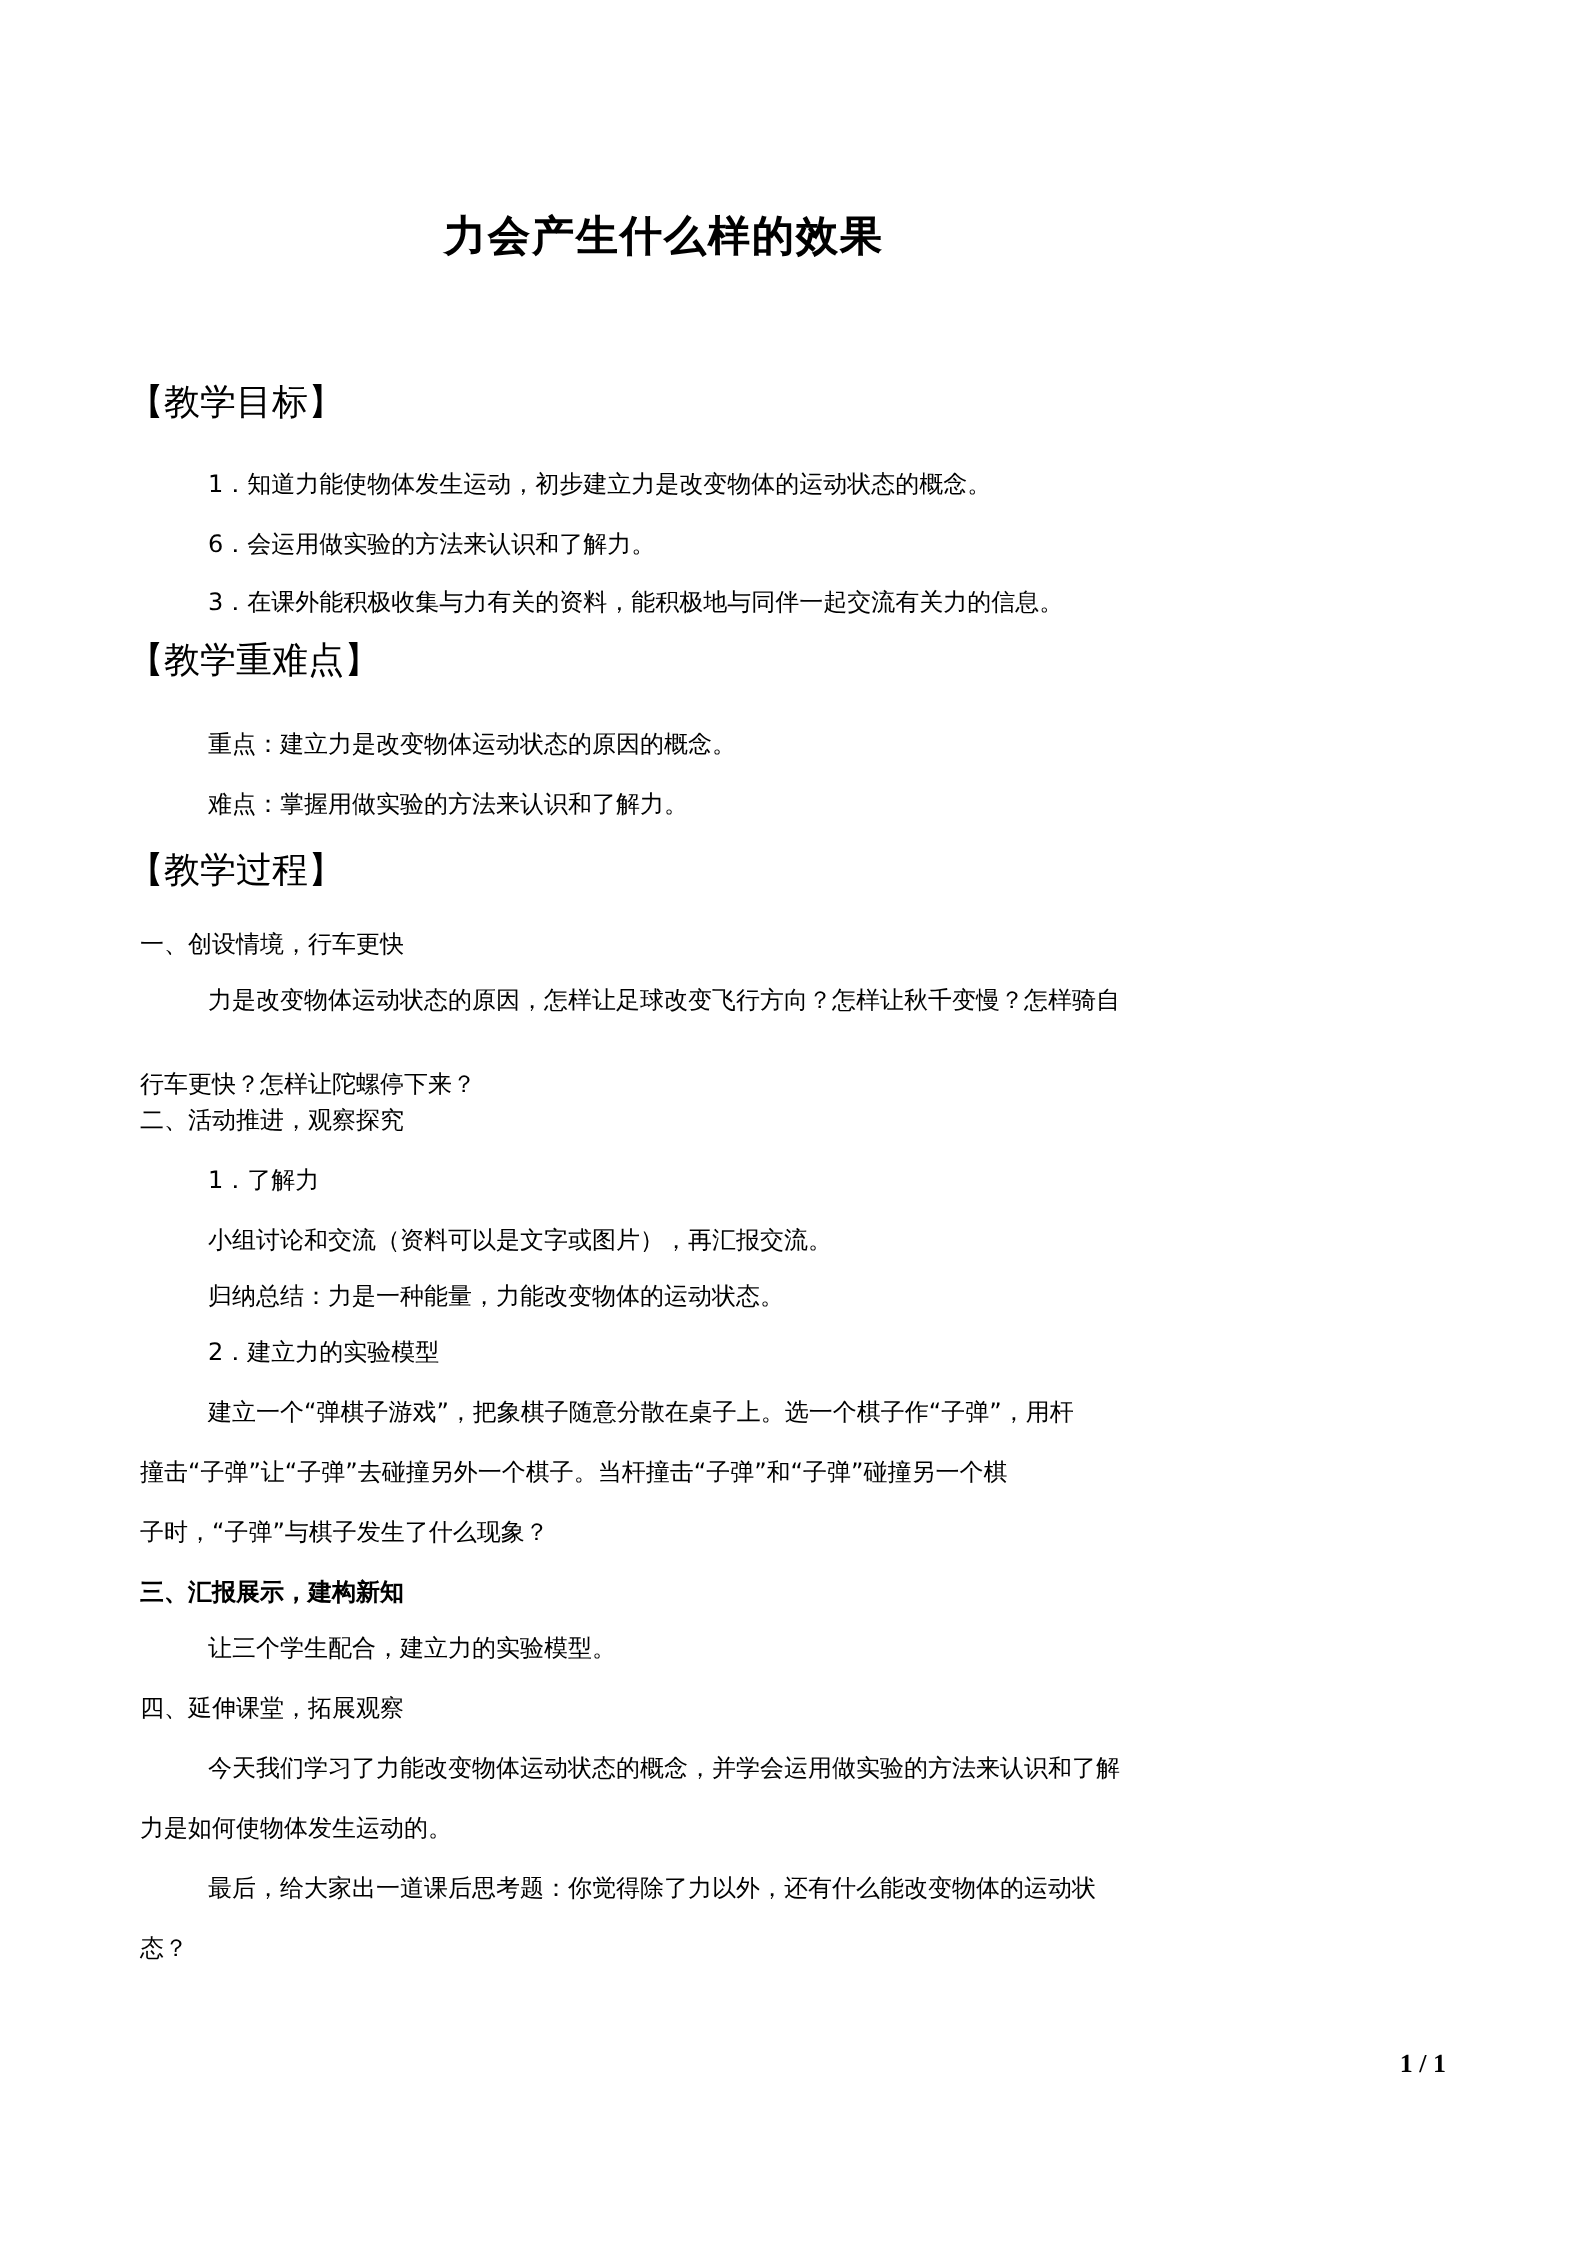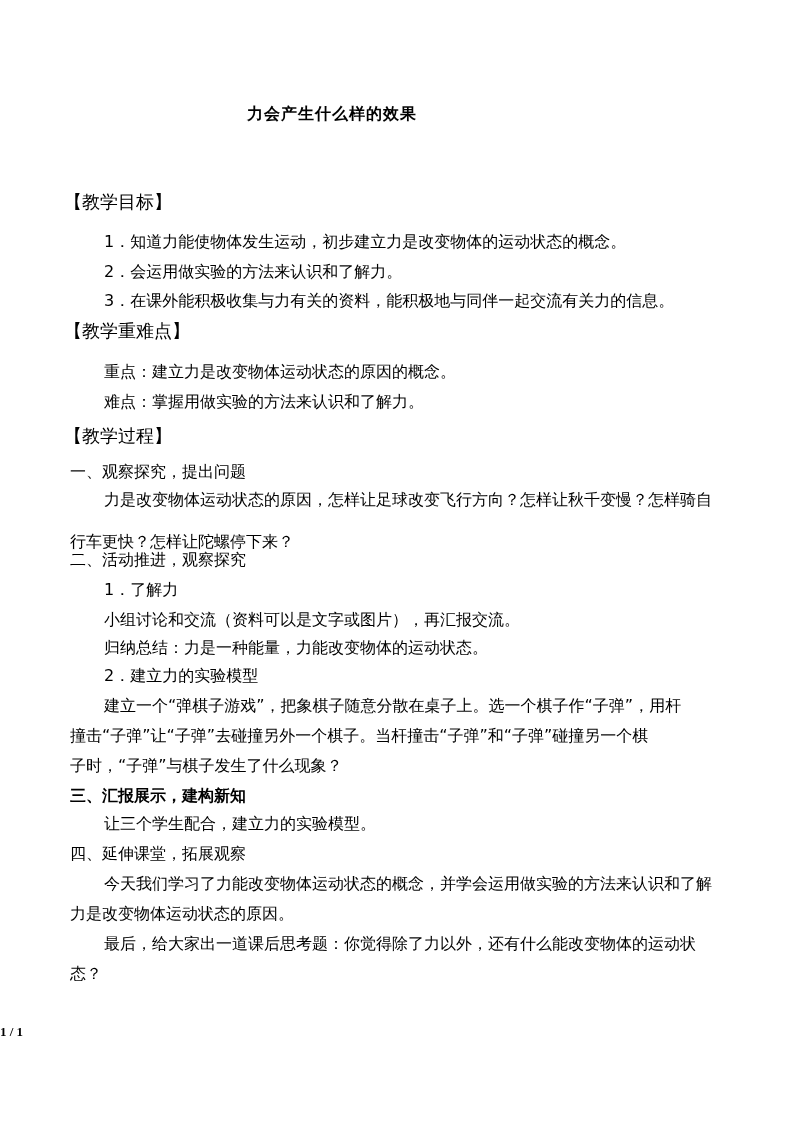--- a/index.html
+++ b/index.html
@@ -2,64 +2,64 @@
 <html><head>
   <meta charset="utf-8">
   <style>
     html, body { margin: 0; padding: 0; background: #ffffff; }
     body {
       width: 794px; height: 1123px; position: relative; overflow: hidden;
       font-family: "DejaVu Sans", sans-serif; color: #000;
     }
     .title {
       position: absolute; left: 0; width: 664px; top: 104px;
-      text-align: center; font-size: 16px; font-weight: bold;
+      text-align: center; font-size: 21px; font-weight: bold;
       font-family: "DejaVu Serif", serif; letter-spacing: 1px;
     }
     .line {
-      position: absolute; font-size: 16px; white-space: nowrap; line-height: 20px;
+      position: absolute; font-size: 12px; white-space: nowrap; line-height: 20px;
     }
     .heading {
       position: absolute; font-size: 18px; white-space: nowrap; line-height: 24px;
       font-family: "DejaVu Serif", serif;
     }
     .footer {
-      position: absolute; left: 0; width: 723px; top: 1024px; text-align: left;
+      position: absolute; left: 0; width: 723px; top: 1024px; text-align: right;
       font-family: "Liberation Serif", serif; font-weight: bold; font-size: 13px;
     }
   </style>
 </head>
 <body>
 
 <div>
   <div class="title">力会产生什么样的效果</div>
 
   <div class="heading" style="left:64px; top:190px;">【教学目标】</div>
   <div class="line" style="left:104px; top:232px;">1．知道力能使物体发生运动，初步建立力是改变物体的运动状态的概念。</div>
-  <div class="line" style="left:104px; top:262px;">2．会运用做实验的方法来认识和了解力。</div>
+  <div class="line" style="left:104px; top:262px;">6．会运用做实验的方法来认识和了解力。</div>
   <div class="line" style="left:104px; top:291px;">3．在课外能积极收集与力有关的资料，能积极地与同伴一起交流有关力的信息。</div>
 
   <div class="heading" style="left:64px; top:319px;">【教学重难点】</div>
   <div class="line" style="left:104px; top:362px;">重点：建立力是改变物体运动状态的原因的概念。</div>
   <div class="line" style="left:104px; top:392px;">难点：掌握用做实验的方法来认识和了解力。</div>
 
   <div class="heading" style="left:64px; top:424px;">【教学过程】</div>
-  <div class="line" style="left:70px; top:462px;">一、观察探究，提出问题</div>
+  <div class="line" style="left:70px; top:462px;">一、创设情境，行车更快</div>
   <div class="line" style="left:104px; top:490px;">力是改变物体运动状态的原因，怎样让足球改变飞行方向？怎样让秋千变慢？怎样骑自</div>
   <div class="line" style="left:70px; top:532px;">行车更快？怎样让陀螺停下来？</div>
   <div class="line" style="left:70px; top:550px;">二、活动推进，观察探究</div>
   <div class="line" style="left:104px; top:580px;">1．了解力</div>
   <div class="line" style="left:104px; top:610px;">小组讨论和交流（资料可以是文字或图片），再汇报交流。</div>
   <div class="line" style="left:104px; top:638px;">归纳总结：力是一种能量，力能改变物体的运动状态。</div>
   <div class="line" style="left:104px; top:666px;">2．建立力的实验模型</div>
   <div class="line" style="left:104px; top:696px;">建立一个“弹棋子游戏”，把象棋子随意分散在桌子上。选一个棋子作“子弹”，用杆</div>
   <div class="line" style="left:70px; top:726px;">撞击“子弹”让“子弹”去碰撞另外一个棋子。当杆撞击“子弹”和“子弹”碰撞另一个棋</div>
   <div class="line" style="left:70px; top:756px;">子时，“子弹”与棋子发生了什么现象？</div>
   <div class="line" style="left:70px; top:786px;font-weight:bold;">三、汇报展示，建构新知</div>
   <div class="line" style="left:104px; top:814px;">让三个学生配合，建立力的实验模型。</div>
   <div class="line" style="left:70px; top:844px;">四、延伸课堂，拓展观察</div>
   <div class="line" style="left:104px; top:874px;">今天我们学习了力能改变物体运动状态的概念，并学会运用做实验的方法来认识和了解</div>
-  <div class="line" style="left:70px; top:904px;">力是改变物体运动状态的原因。</div>
+  <div class="line" style="left:70px; top:904px;">力是如何使物体发生运动的。</div>
   <div class="line" style="left:104px; top:934px;">最后，给大家出一道课后思考题：你觉得除了力以外，还有什么能改变物体的运动状</div>
   <div class="line" style="left:70px; top:964px;">态？</div>
 
   <div class="footer">1 / 1</div>
 </div>
 
 </body></html>

